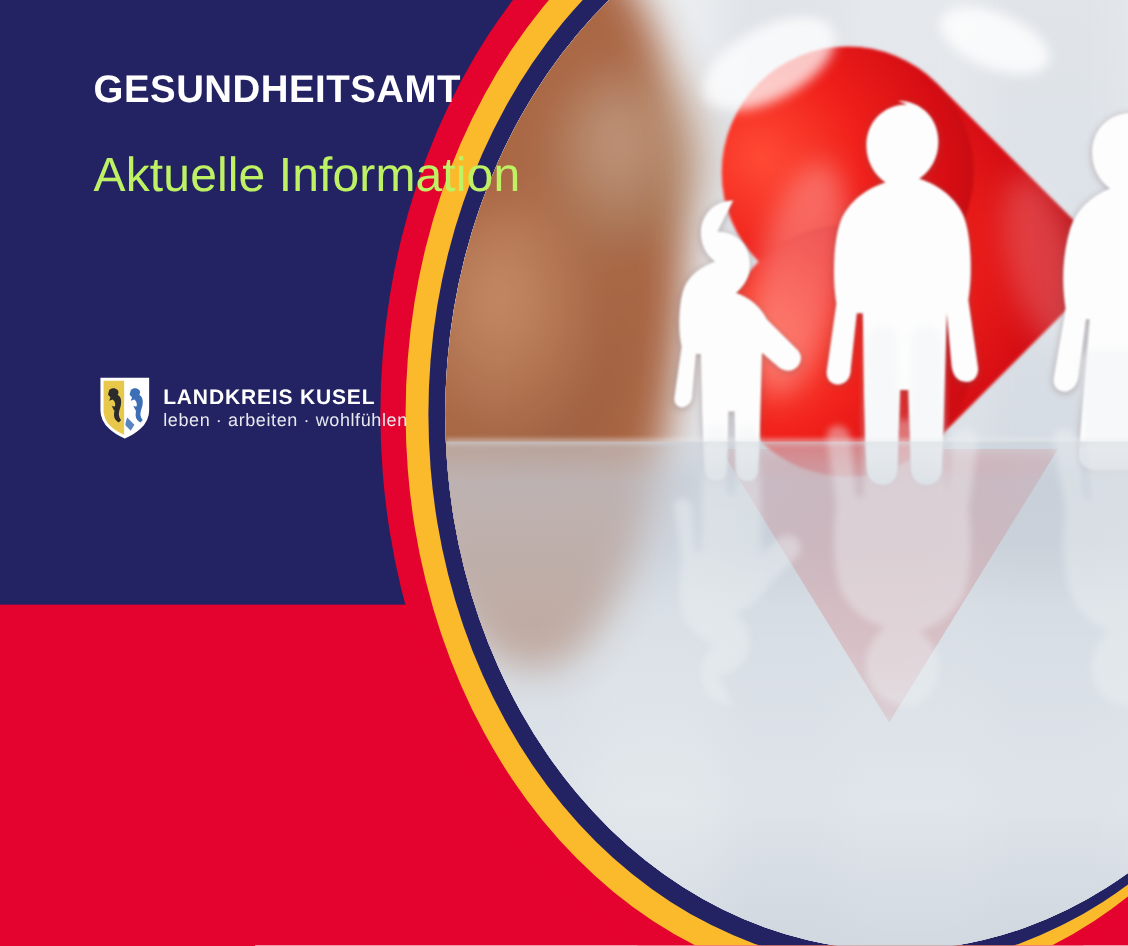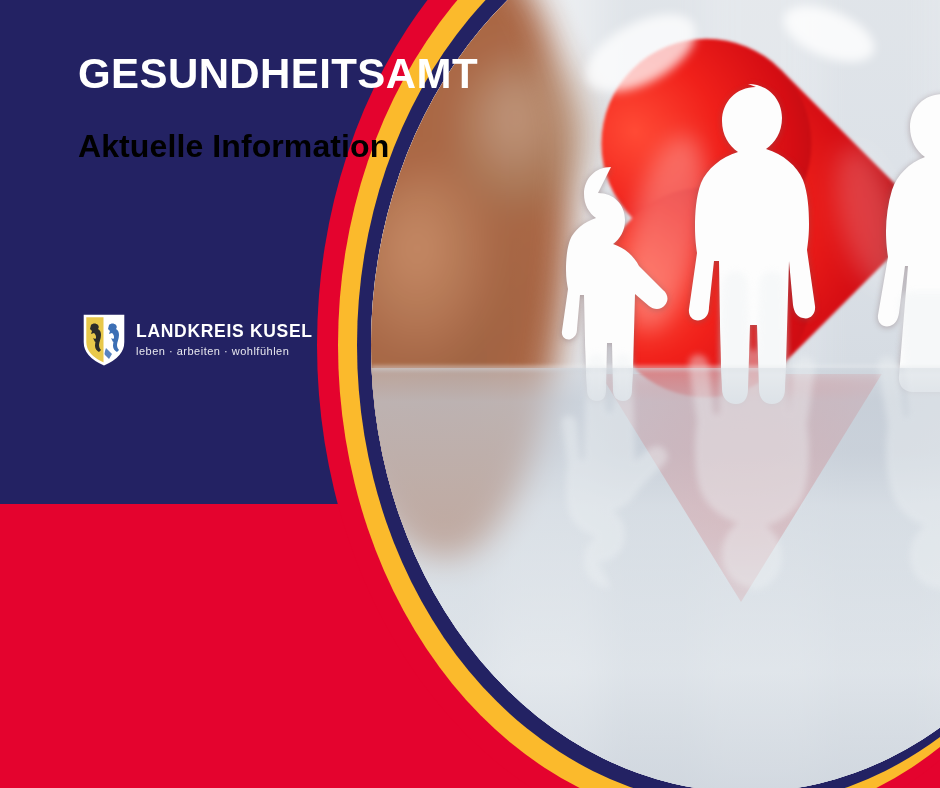--- a/index.html
+++ b/index.html
@@ -248,36 +248,36 @@
     background: radial-gradient(ellipse at 50% 0%, rgba(226,40,35,0.62) 0%, rgba(214,25,25,0.4) 45%, rgba(205,30,30,0.08) 85%, transparent 100%);
     filter: blur(9px);
     clip-path: polygon(18% 0%, 82% 0%, 50% 95%);
   }
 
   
   .headline {
     position: absolute;
     left: 78px;
     top: 50px;
-    font-size: 42px;
+    font-size: 32px;
     line-height: 48px;
     font-weight: bold;
     letter-spacing: 0.4px;
     color: #ffffff;
     white-space: nowrap;
   }
   .subhead {
     position: absolute;
     left: 78px;
     top: 126px;
-    font-size: 32px;
+    font-size: 40px;
     line-height: 40px;
-    font-weight: bold;
+    font-weight: normal;
     letter-spacing: 0.1px;
-    color: #000000;
+    color: #bef264;
     white-space: nowrap;
   }
 
   
   .logo {
     position: absolute;
     left: 82px;
     top: 314px;
     display: flex;
     align-items: center;
@@ -287,21 +287,21 @@
   .logo-text { display: flex; flex-direction: column; }
   .logo-title {
     font-size: 17.5px;
     font-weight: bold;
     letter-spacing: 0.7px;
     color: #ffffff;
     line-height: 19px;
     white-space: nowrap;
   }
   .logo-tag {
-    font-size: 11px;
+    font-size: 15px;
     letter-spacing: 0.5px;
     color: #e8e8ef;
     line-height: 16px;
     margin-top: 2px;
     white-space: nowrap;
   }
 </style>
 </head>
 <body>
 

